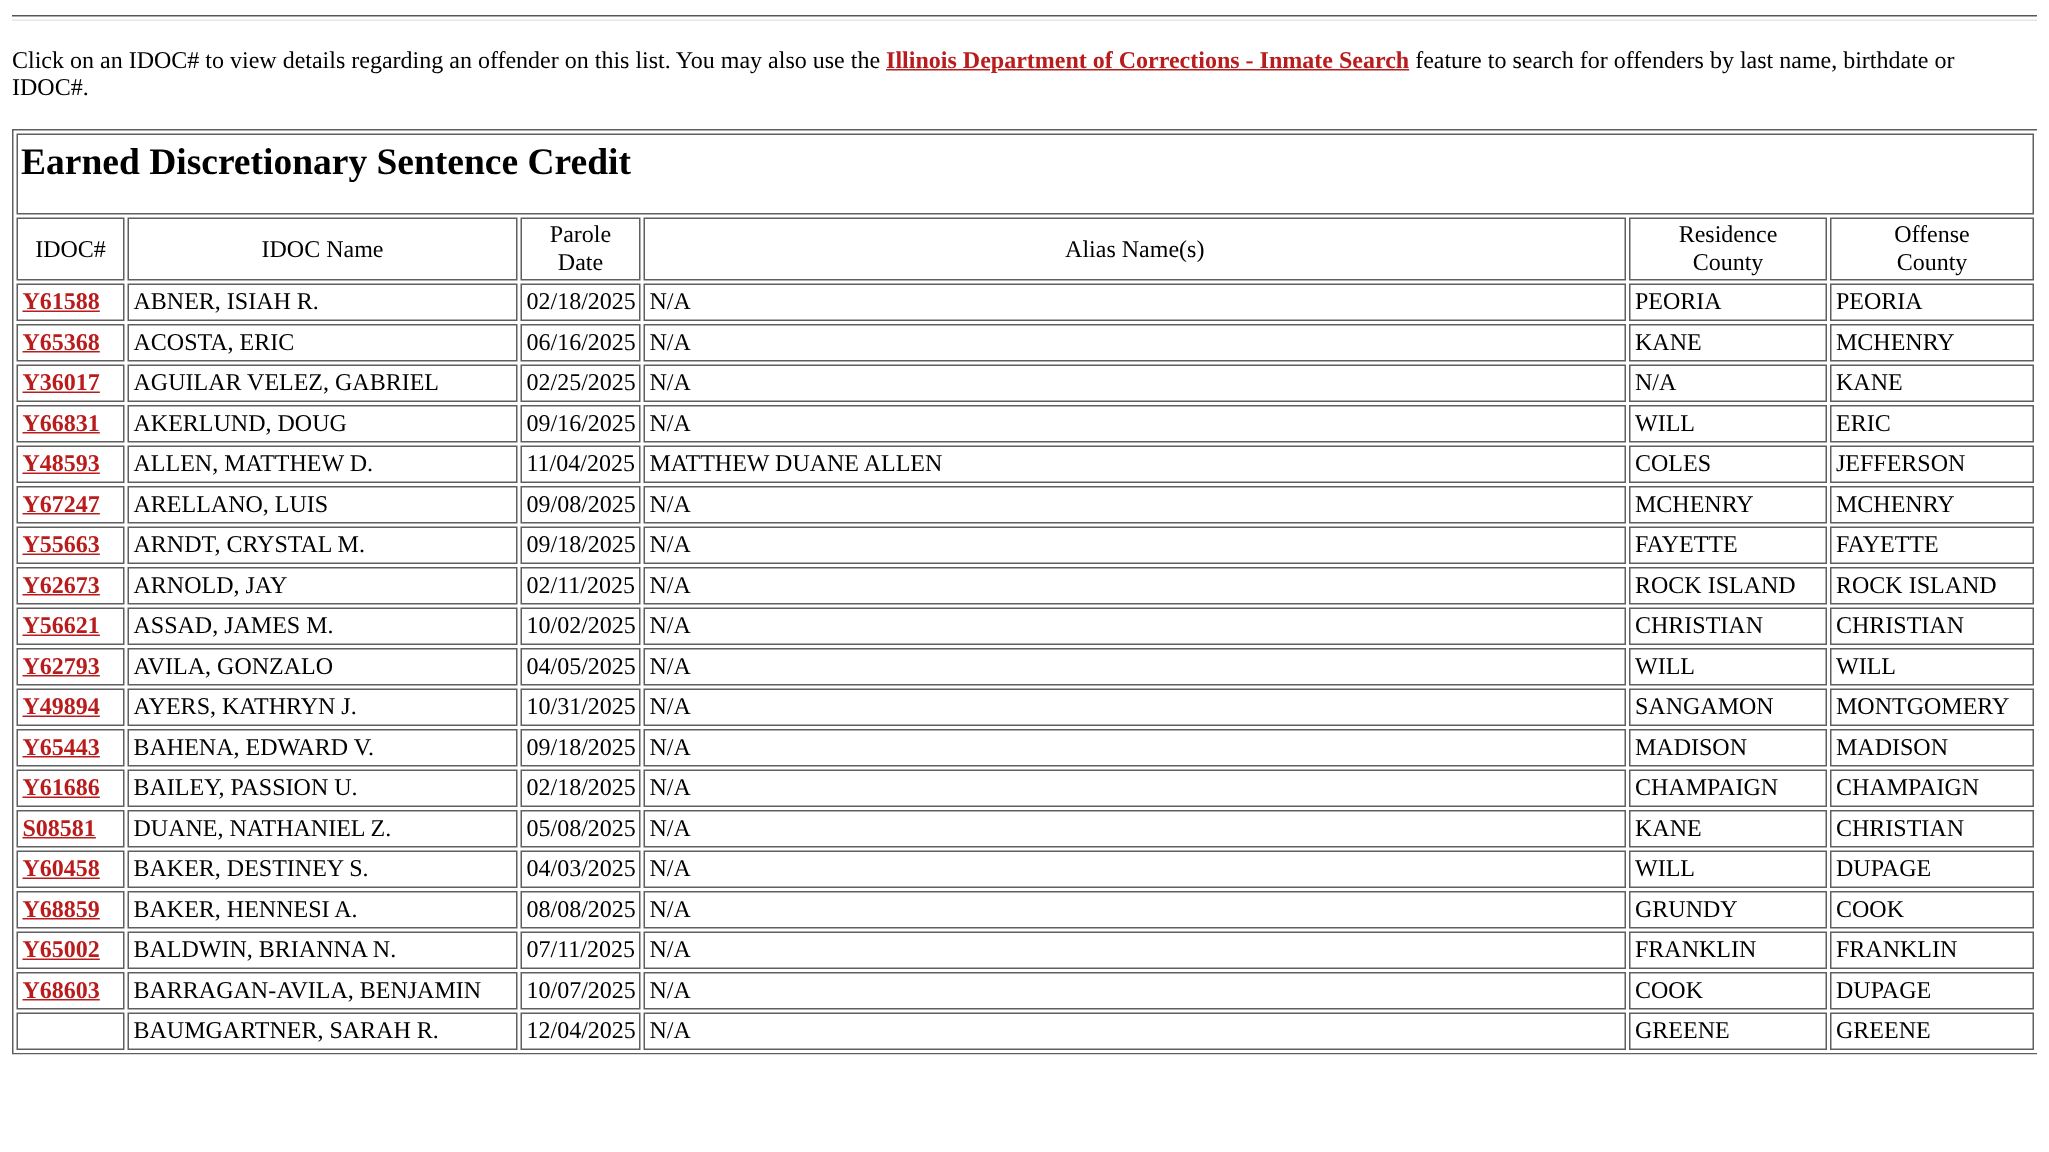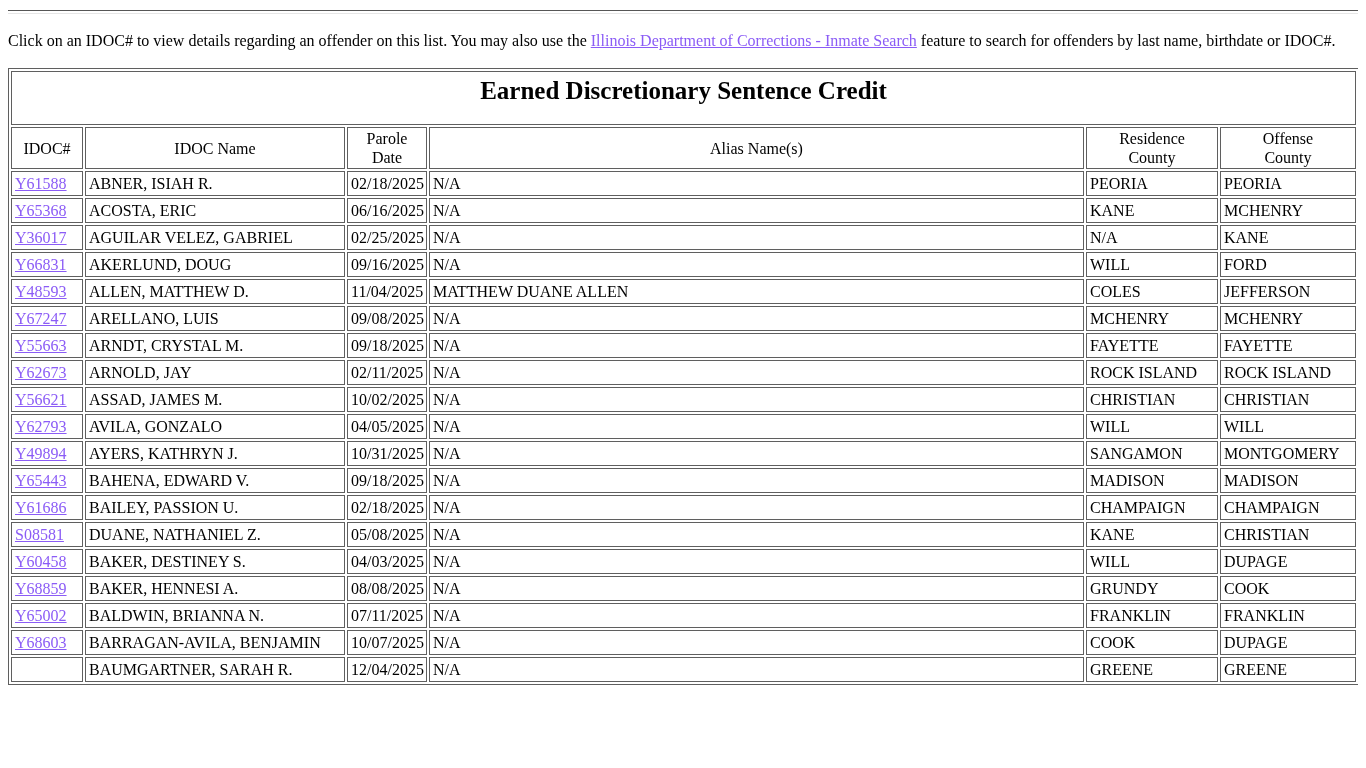--- a/index.html
+++ b/index.html
@@ -13,21 +13,21 @@
     overflow: hidden;
   }
   hr.top-rule {
     margin: 2px 0 8px 0;
     border: none;
     height: 2px;
     border-top: 1px solid #565656;
     border-bottom: 1px solid #e6e6e6;
   }
   p.intro { margin: 18px 0 14px 0; line-height: 18px; }
-  a { color: #8b5cf6; text-decoration: underline; }
+  a { color: #b91c1c; text-decoration: underline; font-weight: bold; }
 
   table.edsc {
     border-collapse: separate;
     border-spacing: 2px;
     table-layout: fixed;
     width: 1349px;
     margin-top: 18px;
     border: 1px solid #5f5f5f;
   }
   col.c0 { width: 72px; }
@@ -36,21 +36,20 @@
   col.c3 { width: 655px; }
   col.c4 { width: 132px; }
   col.c5 { width: 136px; }
 
   td, th {
     border: 1px solid #5f5f5f;
     box-sizing: border-box;
     overflow: hidden;
   }
   td.title-cell {
-    text-align: center;
     padding: 4px 2px 18px 2px;
     margin-left: 22px;
   }
   td.title-cell .title-text {
     font-size: 25px;
     font-weight: bold;
     line-height: 30px;
   }
   th {
     font-weight: normal;
@@ -129,21 +128,21 @@
         <td class="c3">N/A</td>
         <td class="c4">N/A</td>
         <td class="c5">KANE</td>
       </tr>
       <tr>
         <td class="c0"><a href="#">Y66831</a></td>
         <td class="c1">AKERLUND, DOUG</td>
         <td class="c2">09/16/2025</td>
         <td class="c3">N/A</td>
         <td class="c4">WILL</td>
-        <td class="c5">FORD</td>
+        <td class="c5">ERIC</td>
       </tr>
       <tr>
         <td class="c0"><a href="#">Y48593</a></td>
         <td class="c1">ALLEN, MATTHEW D.</td>
         <td class="c2">11/04/2025</td>
         <td class="c3">MATTHEW DUANE ALLEN</td>
         <td class="c4">COLES</td>
         <td class="c5">JEFFERSON</td>
       </tr>
       <tr>

